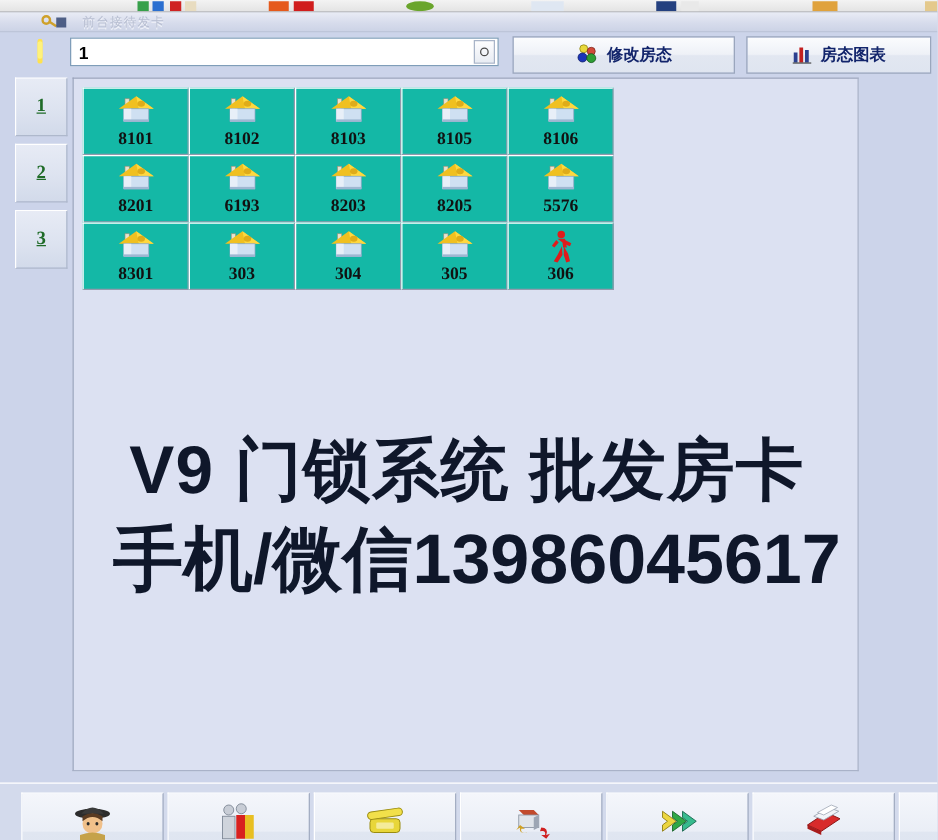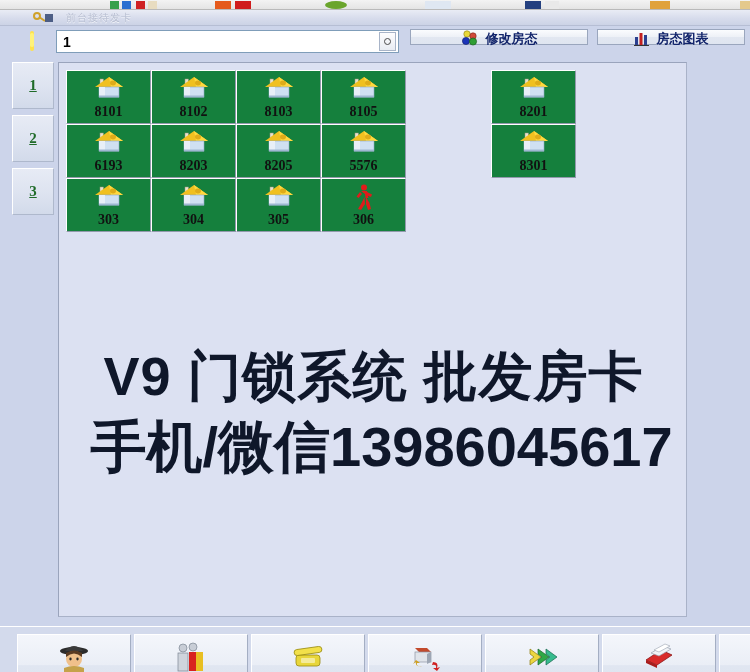--- a/index.html
+++ b/index.html
@@ -61,24 +61,24 @@
     width: 17px; height: 19px; margin-right: 2px;
     background: linear-gradient(#fdfdfe,#e8ecf3);
     border: 1px solid #a8b4c8;
     display: flex; align-items: center; justify-content: center;
   }
   .combo-btn::after {
     content: ""; width: 5px; height: 5px; border: 1px solid #4a4a4a;
     border-radius: 50%;
   }
   .tool-btn {
-    position: absolute; top: 3px; height: 16px;
+    position: absolute; top: 3px; height: 30px;
     background: linear-gradient(180deg,#fbfcfe 0%,#eef1f7 48%,#e2e7f1 52%,#dfe5f0 100%);
     border: 1px solid #9aa6bd;
-    display: flex; align-items: flex-start; justify-content: center; gap: 7px;
+    display: flex; align-items: center; justify-content: center; gap: 7px;
     font-size: 13px; font-weight: bold; color: #12246b;
     font-family: "Liberation Sans", sans-serif;
   }
   #btn-modify { left: 410px; width: 178px; }
   #btn-chart  { left: 597px; width: 148px; }
 
   
   .vtabs { position: absolute; left: 12px; top: 36px; width: 42px; }
   .vtab {
     width: 42px; height: 47px; margin-bottom: 6px;
@@ -100,21 +100,21 @@
   }
 
   
   .roomgrid {
     position: absolute; left: 7px; top: 7px;
     display: grid;
     grid-template-columns: repeat(6, 85px);
     grid-auto-rows: 54px;
   }
   .room {
-    background: #15803d;
+    background: #14b8a6;
     border: 1px solid;
     border-color: #ffffff #9299ac #9299ac #ffffff;
     display: flex; flex-direction: column;
     align-items: center; justify-content: center;
   }
   .room.empty { background: #dce1f2; border-color: transparent; }
   .room-label {
     font-family: "Liberation Serif", serif;
     font-size: 14px; font-weight: bold; color: #111; margin-top: 1px;
   }
@@ -273,20 +273,32 @@
                 <rect x="8" y="4" width="3.4" height="9" fill="#e8e2cf" stroke="#9a9478" stroke-width=".5"></rect>
                 <path d="M17 2 L31 12 L3 12 Z" fill="#f0c020"></path>
                 <path d="M17 2 L31 12 L19 12 Z" fill="#ffd83f"></path>
                 <ellipse cx="21" cy="8" rx="3" ry="2.4" fill="#d9a513" opacity=".85"></ellipse>
                 <rect x="7" y="12" width="20" height="10" fill="#cfe0f2" stroke="#8ea7c4" stroke-width=".6"></rect>
                 <rect x="7" y="12" width="6" height="10" fill="#e8eff8"></rect>
                 <rect x="7" y="20.5" width="20" height="2" fill="#9fb7d2"></rect>
               </svg></div>
             <div class="room-label">8105</div>
           </div>
+          <div class="room">
+            <div class="room-icon"><svg viewBox="0 0 34 28" width="34" height="28">
+                <rect x="8" y="4" width="3.4" height="9" fill="#e8e2cf" stroke="#9a9478" stroke-width=".5"></rect>
+                <path d="M17 2 L31 12 L3 12 Z" fill="#f0c020"></path>
+                <path d="M17 2 L31 12 L19 12 Z" fill="#ffd83f"></path>
+                <ellipse cx="21" cy="8" rx="3" ry="2.4" fill="#d9a513" opacity=".85"></ellipse>
+                <rect x="7" y="12" width="20" height="10" fill="#cfe0f2" stroke="#8ea7c4" stroke-width=".6"></rect>
+                <rect x="7" y="12" width="6" height="10" fill="#e8eff8"></rect>
+                <rect x="7" y="20.5" width="20" height="2" fill="#9fb7d2"></rect>
+              </svg></div>
+            <div class="room-label">8106</div>
+          </div>
           <div class="room empty"></div>
           <div class="room">
             <div class="room-icon"><svg viewBox="0 0 34 28" width="34" height="28">
                 <rect x="8" y="4" width="3.4" height="9" fill="#e8e2cf" stroke="#9a9478" stroke-width=".5"></rect>
                 <path d="M17 2 L31 12 L3 12 Z" fill="#f0c020"></path>
                 <path d="M17 2 L31 12 L19 12 Z" fill="#ffd83f"></path>
                 <ellipse cx="21" cy="8" rx="3" ry="2.4" fill="#d9a513" opacity=".85"></ellipse>
                 <rect x="7" y="12" width="20" height="10" fill="#cfe0f2" stroke="#8ea7c4" stroke-width=".6"></rect>
                 <rect x="7" y="12" width="6" height="10" fill="#e8eff8"></rect>
                 <rect x="7" y="20.5" width="20" height="2" fill="#9fb7d2"></rect>

